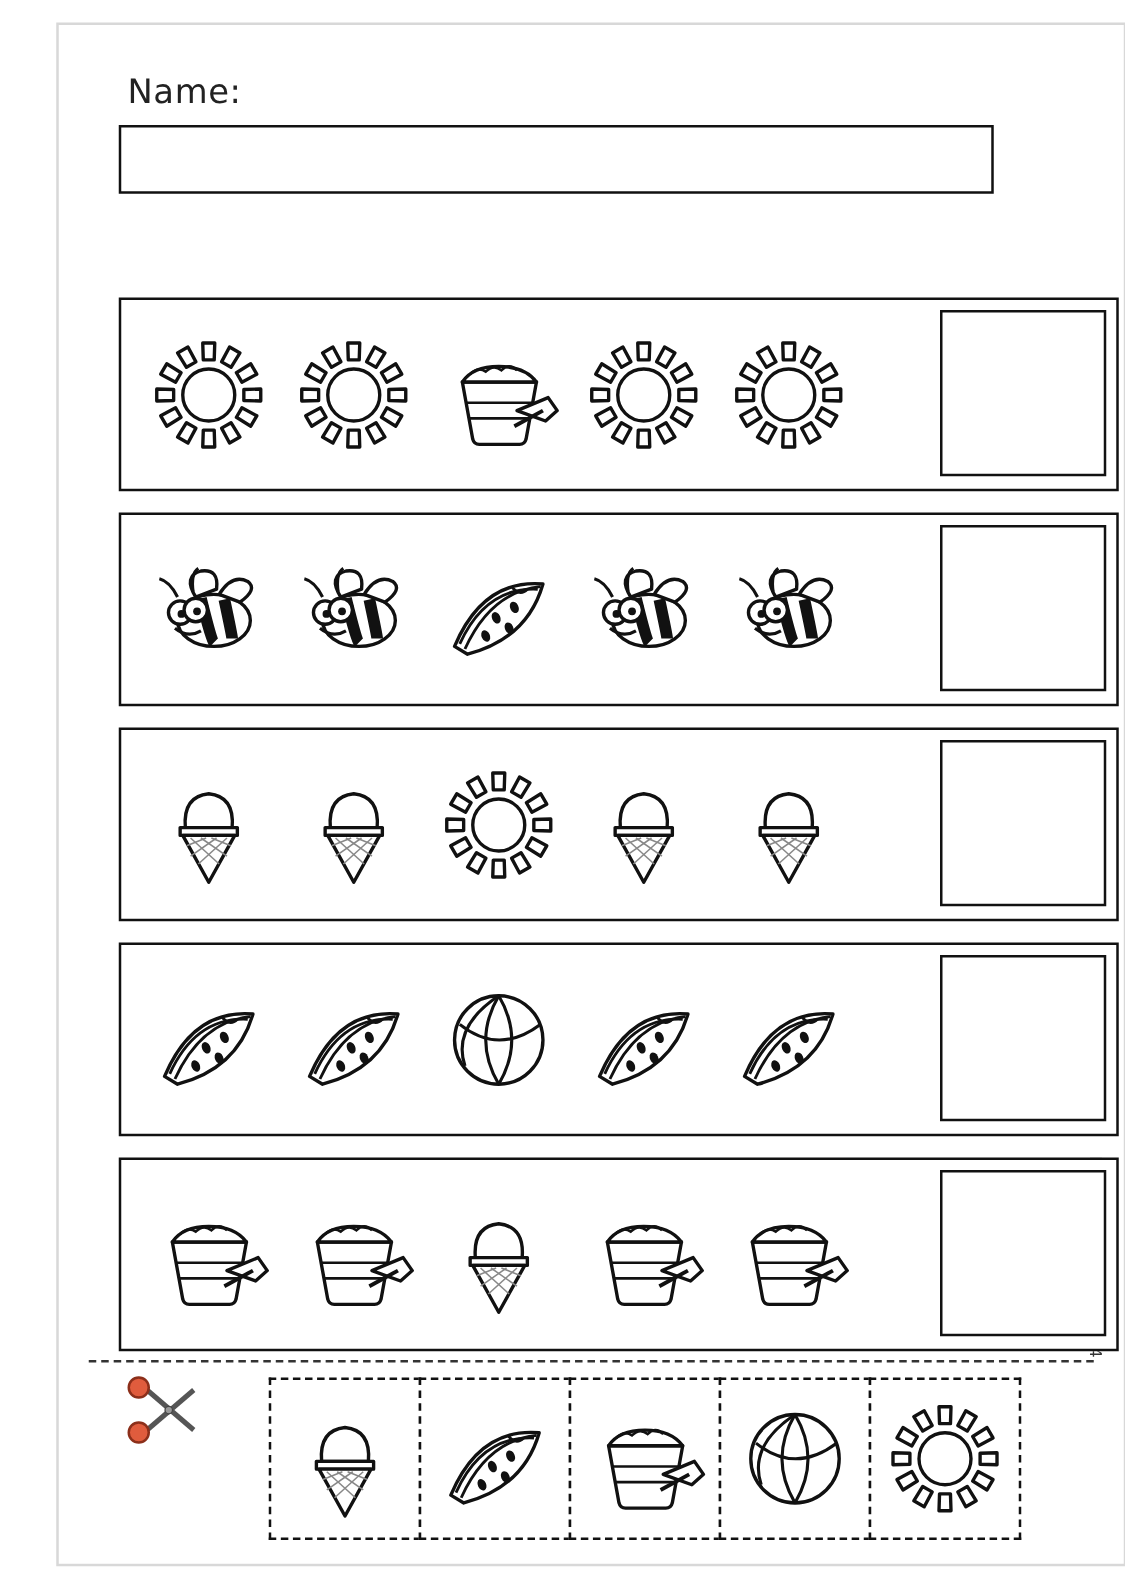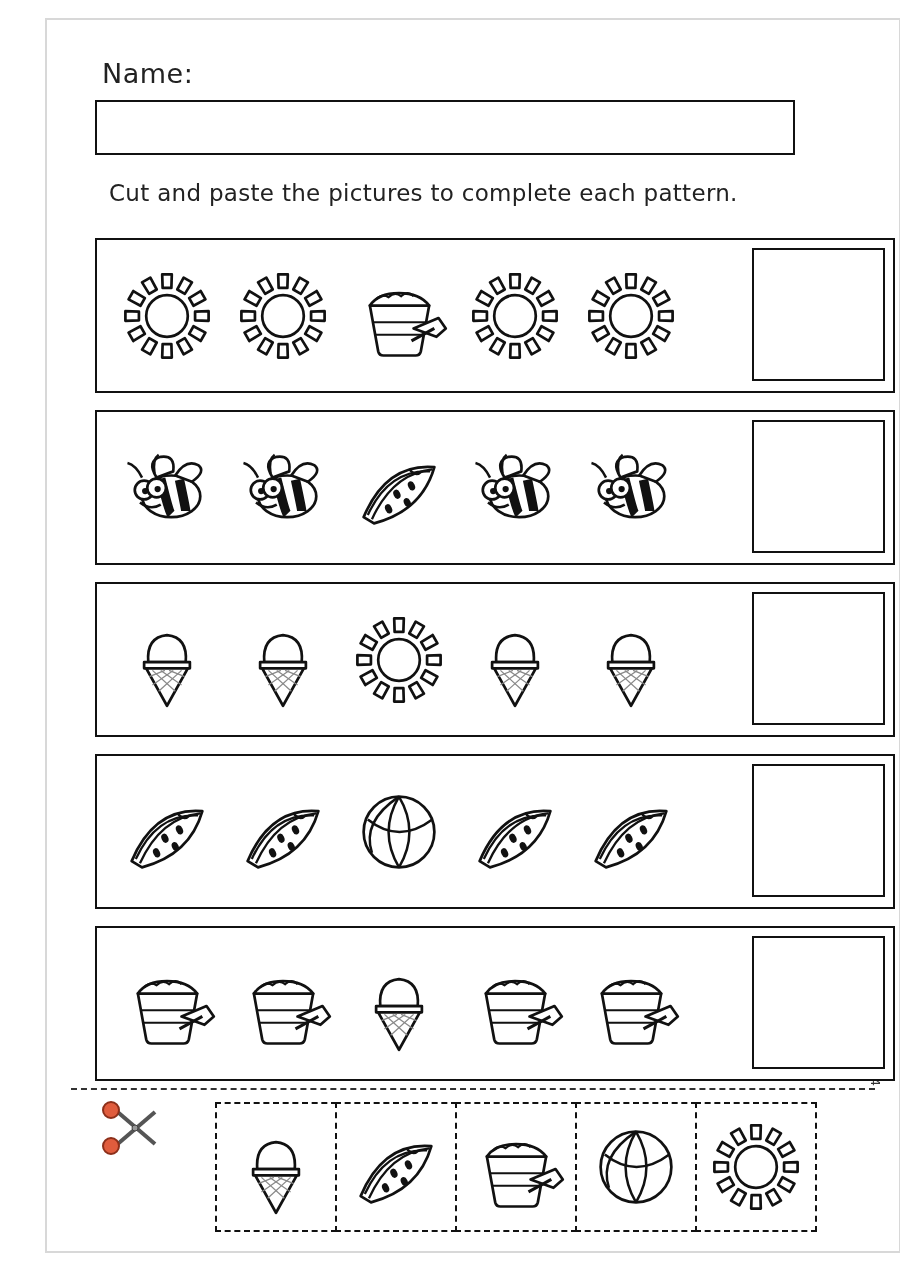--- a/index.html
+++ b/index.html
@@ -107,21 +107,20 @@
 </style>
 </head>
 <body>
 
 <div class="page">
   <div class="sheet">
 
     <div class="name-label">Name:</div>
     <div class="name-box"></div>
 
-    <div class="instructions">Cut and paste the pictures to complete each pattern.</div>
 
     <div class="credit">By Lavinia Pop © 2014</div>
 
     <div id="rows-host">
         <div class="pattern-row" style="top: 218px;">
           <div class="cells">
             <div class="cell">
               <svg viewBox="0 0 100 100" width="104" height="104">
                 <circle cx="50" cy="50" r="20" fill="#fff" stroke="#111" stroke-width="2.6" stroke-linejoin="round" stroke-linecap="round"></circle>
                 <path d="M77 54.2 L90 54.620000000000005 L90 45.379999999999995 L77 45.8 Z" fill="#fff" stroke="#111" stroke-width="2.6" stroke-linejoin="round" stroke-linecap="round"></path>

